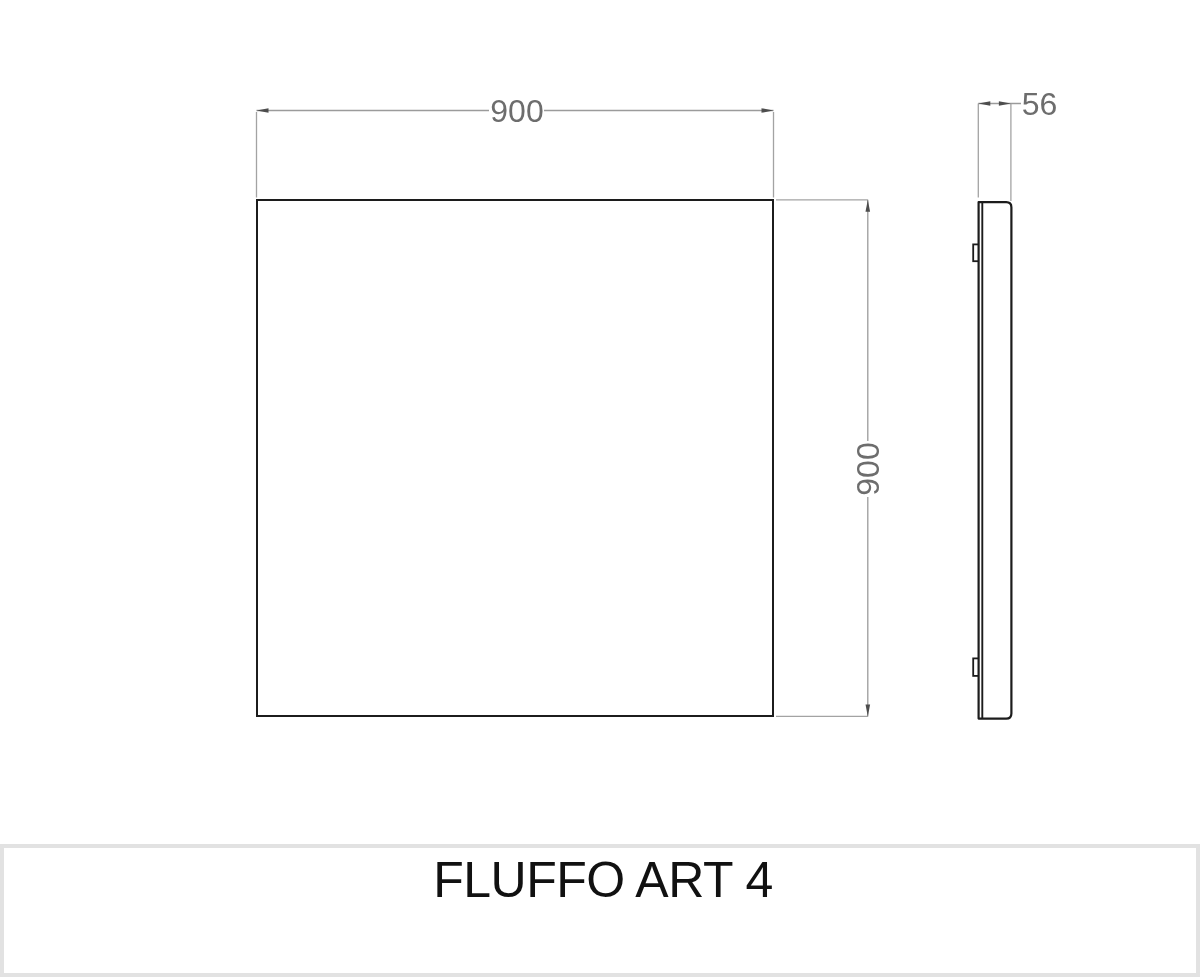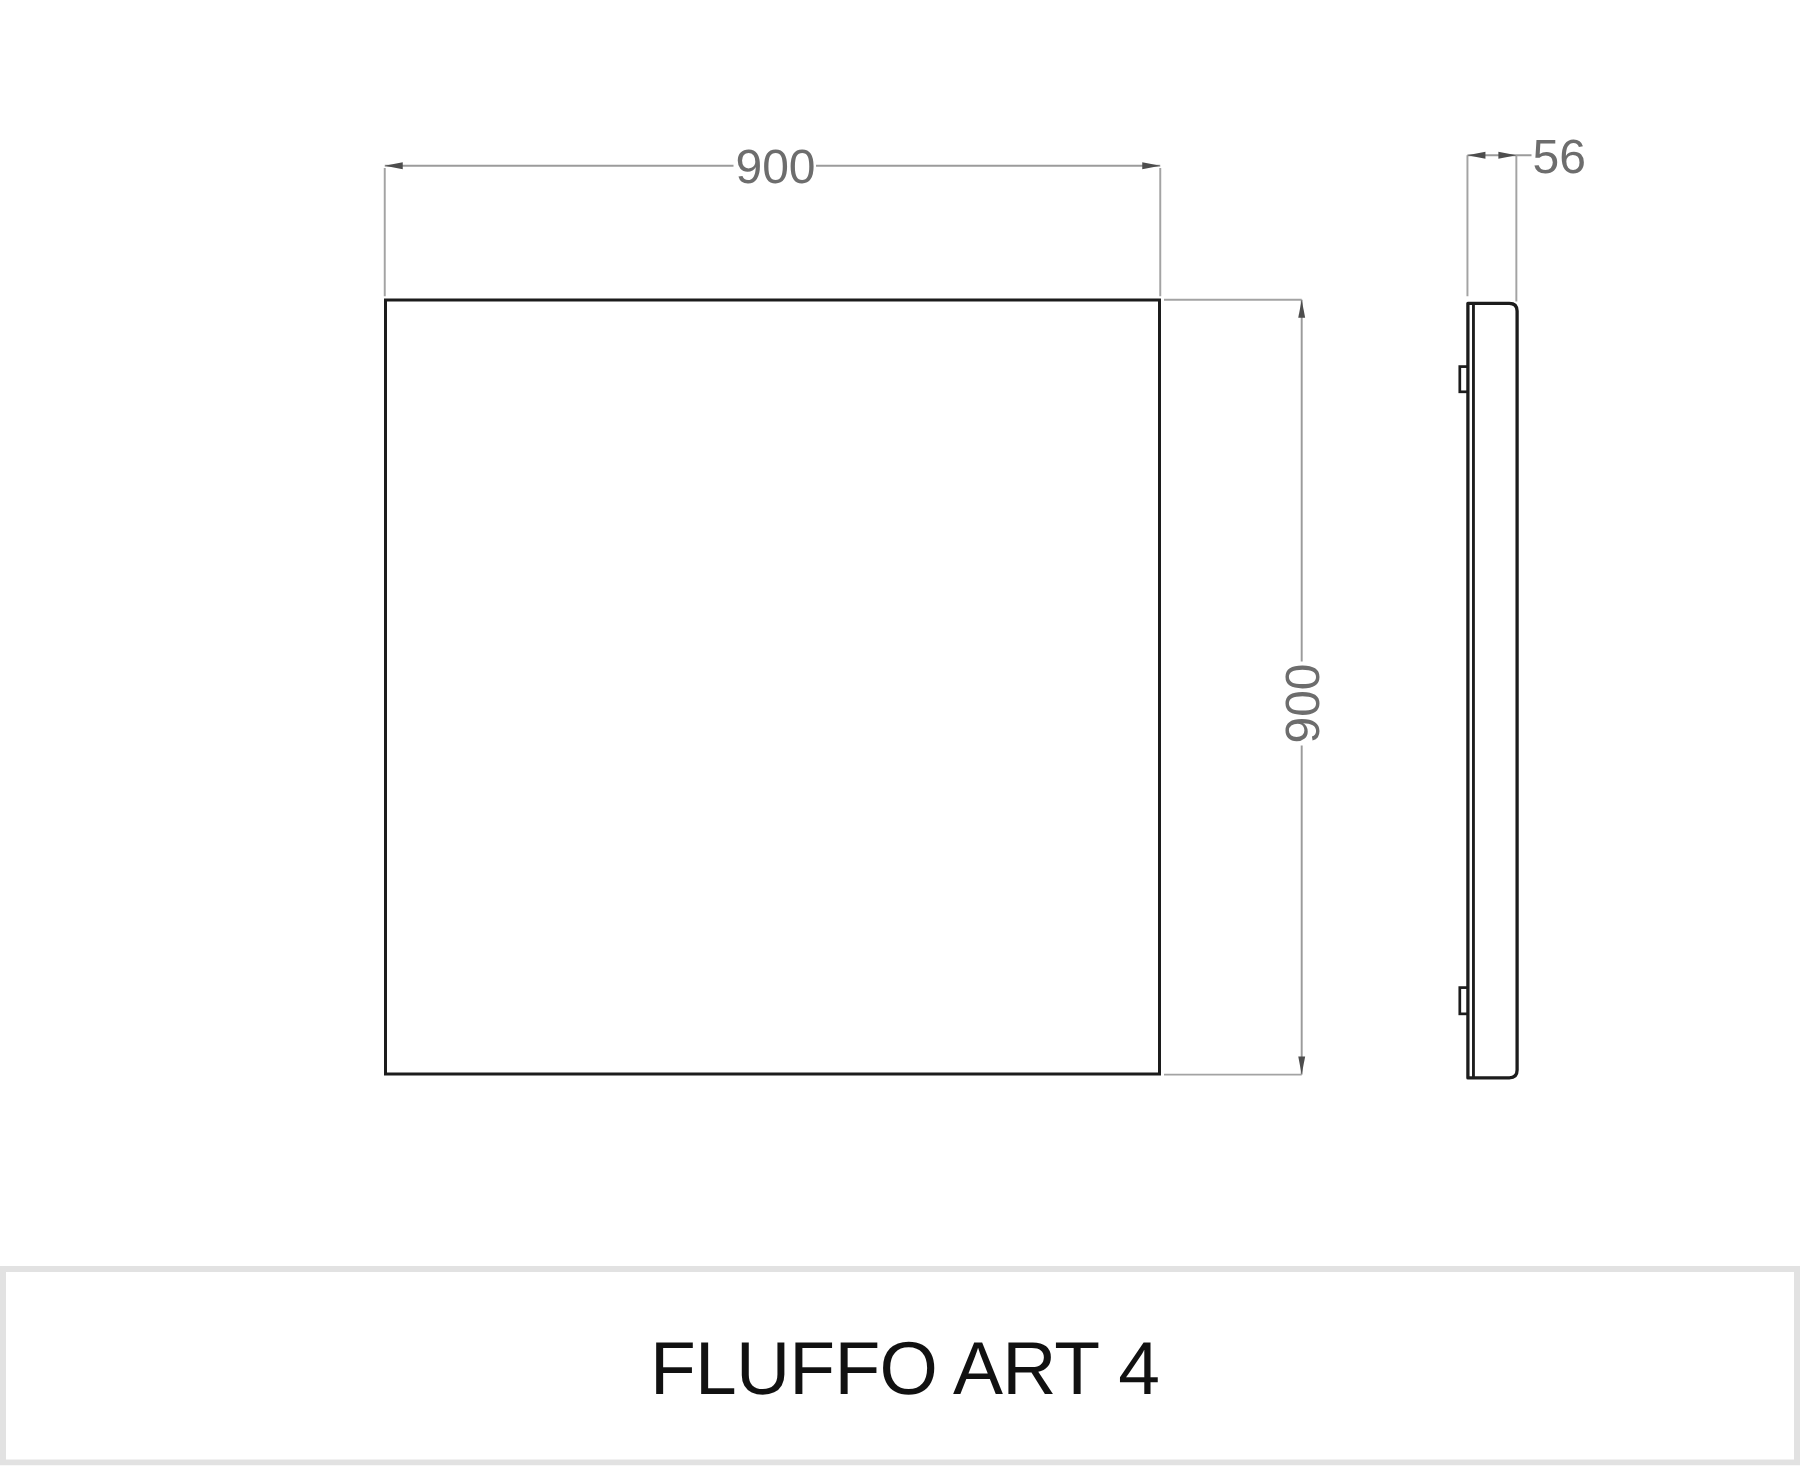--- a/index.html
+++ b/index.html
@@ -1,21 +1,21 @@
 <!DOCTYPE html>
 <html><head>
 <meta charset="utf-8">
 <style>
   html,body{margin:0;padding:0;background:#ffffff;}
   body{width:1200px;height:977px;position:relative;overflow:hidden;
        font-family:"Liberation Sans", sans-serif;filter:grayscale(1);}
   .stage{position:absolute;left:12px;top:0;width:1200px;height:977px;}
   .caption{position:absolute;left:0;top:844px;width:1200px;height:133px;
       box-sizing:border-box;border:4px solid #e2e2e2;background:#ffffff;
-      display:flex;align-items:center;justify-content:center;}
+      display:flex;justify-content:center;}
   .caption span{font-size:50px;color:#111111;letter-spacing:-0.5px;
       margin-left:6px;margin-top:3px;font-family:"Liberation Sans", sans-serif;}
 </style>
 </head>
 <body>
 
 <div class="stage">
 <svg width="1200" height="977" viewBox="0 0 1200 977">
 
   <rect x="245" y="200" width="516" height="516" fill="#ffffff" stroke="#1c1c1c" stroke-width="2"></rect>

